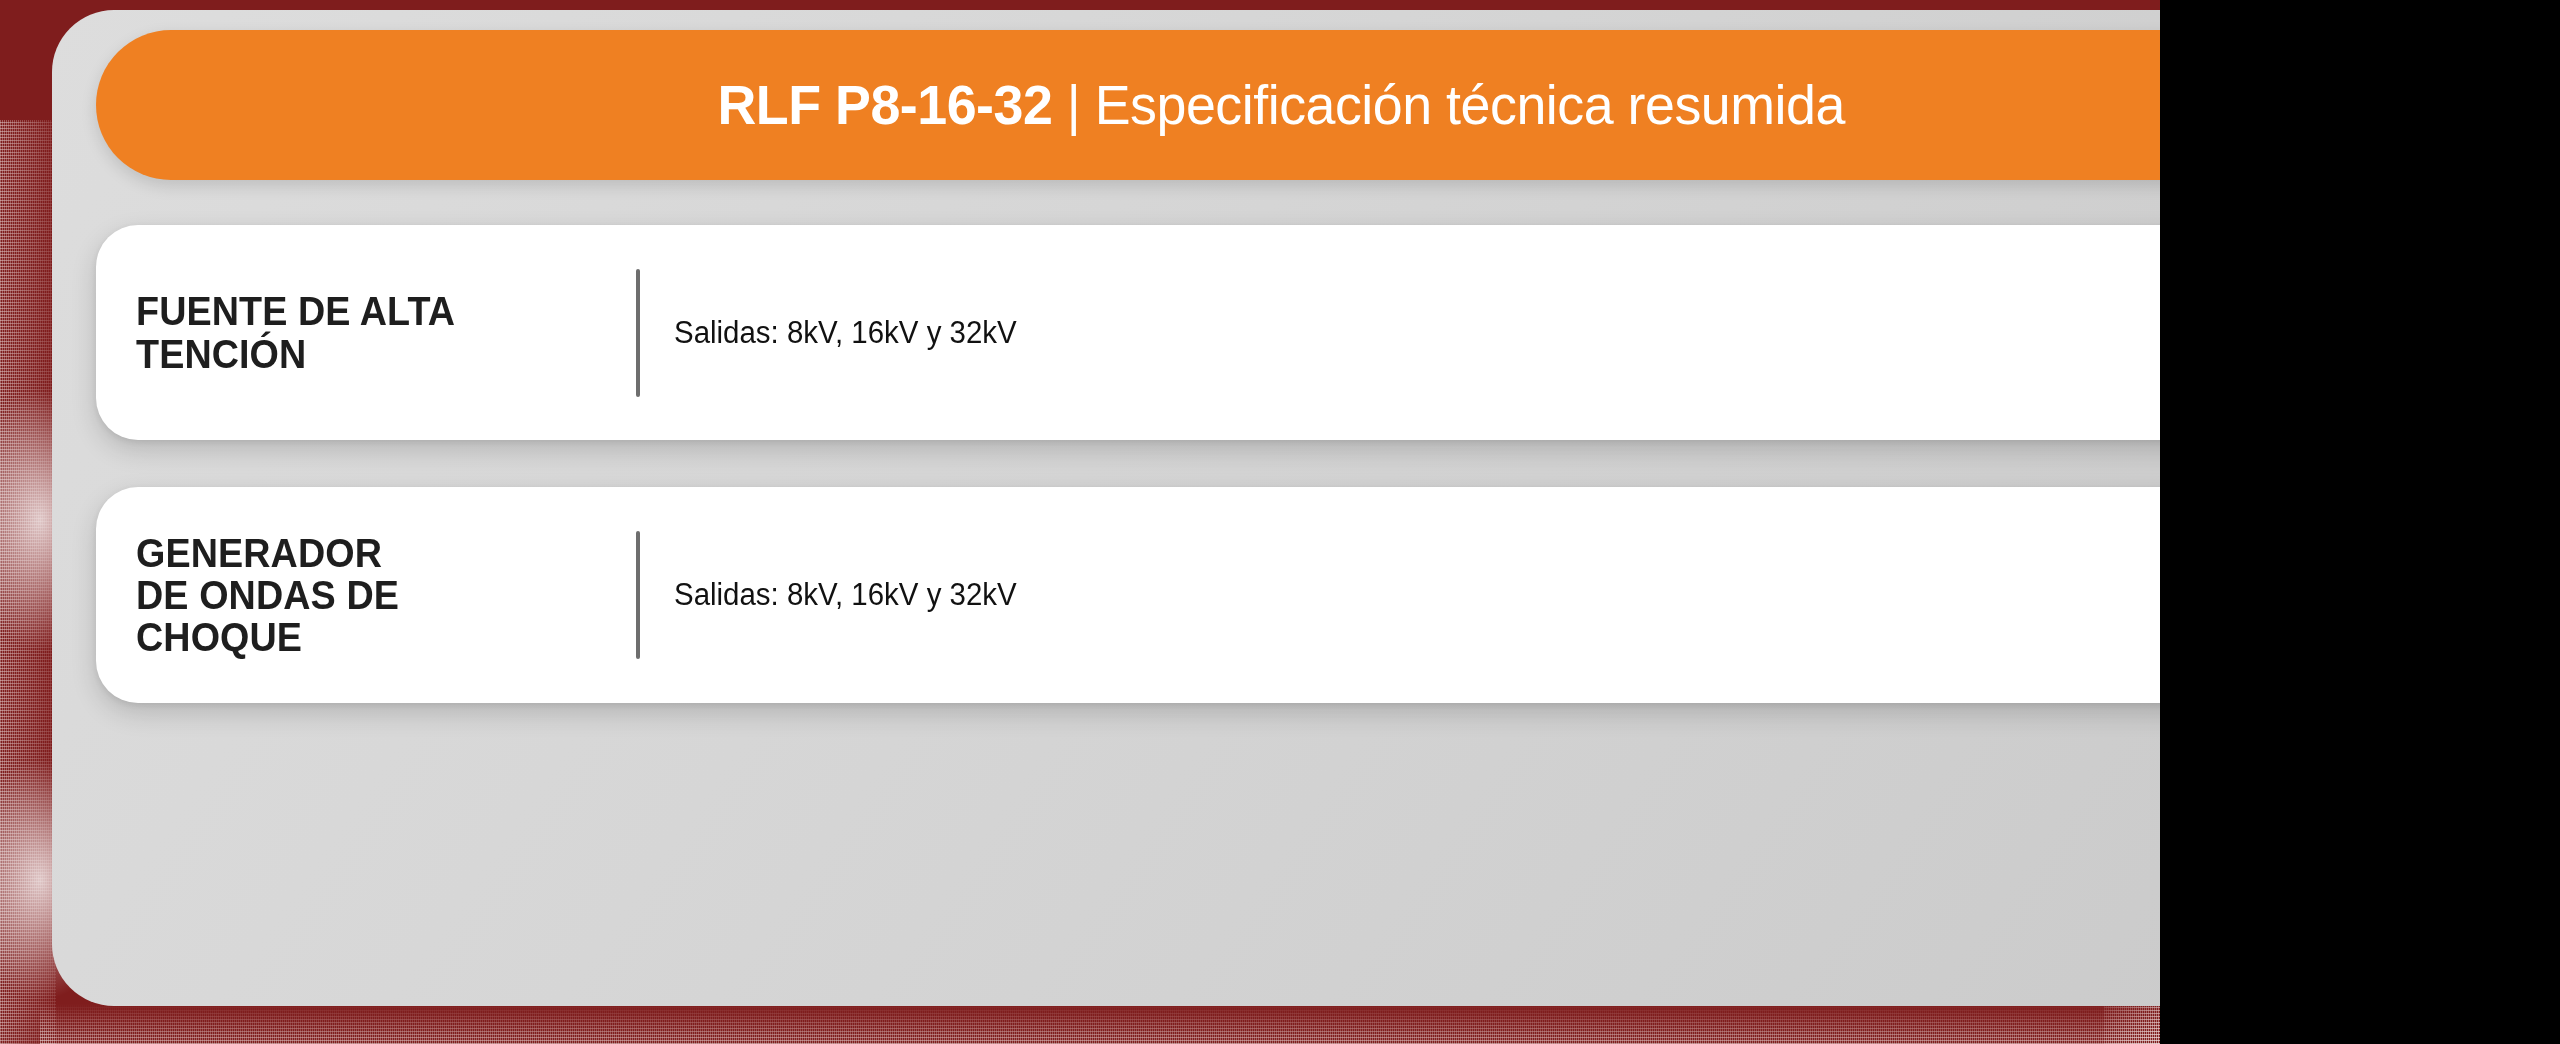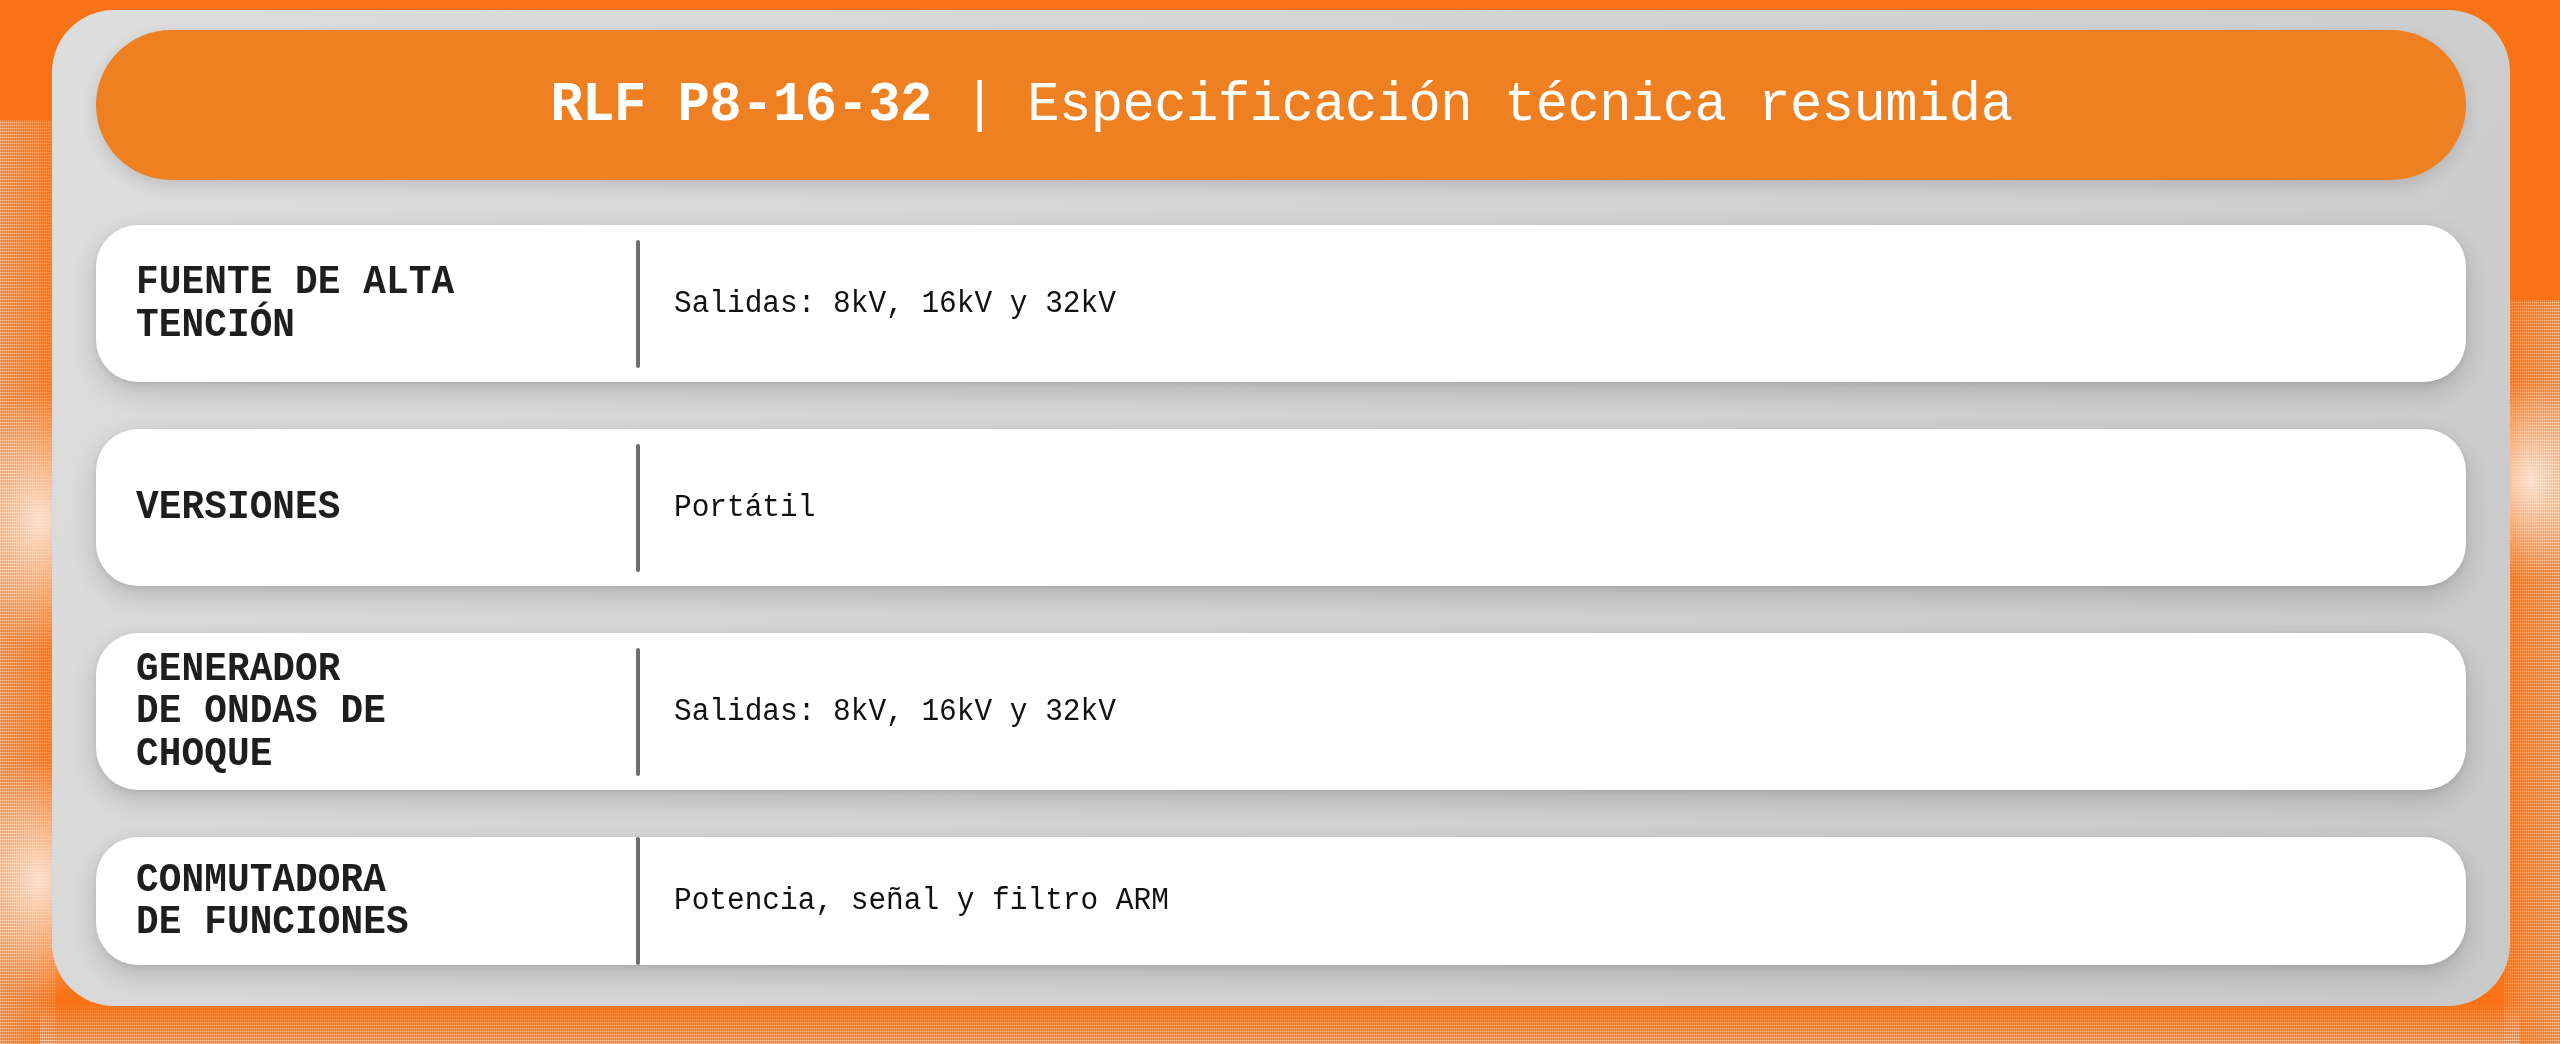--- a/index.html
+++ b/index.html
@@ -11,25 +11,24 @@
     width: 2560px;
     height: 1044px;
     overflow: hidden;
     font-family: "Liberation Sans", sans-serif;
     -webkit-font-smoothing: antialiased;
   }
 
   
   #canvas {
     position: relative;
-    width: 2560px;
+    width: 2160px;
     height: 1044px;
-    background: #f97316;
+    background: #7f1d1d;
     overflow: hidden;
-    font-family: Liberation Mono, monospace;
   }
 
   
   .noise {
     position: absolute;
     pointer-events: none;
     opacity: .85;
     background-image:
       repeating-linear-gradient(0deg,
         rgba(255,255,255,.55) 0px, rgba(255,255,255,.55) 1px,
@@ -181,38 +180,27 @@
 
     <div id="grid">
 
       <div class="card">
         <div class="card-label">FUENTE DE ALTA
 TENCIÓN</div>
         <div class="card-divider"></div>
         <div class="card-value">Salidas: 8kV, 16kV y 32kV</div>
       </div>
 
-      <div class="card">
-        <div class="card-label">VERSIONES</div>
-        <div class="card-divider"></div>
-        <div class="card-value">Portátil</div>
-      </div>
 
       <div class="card">
         <div class="card-label">GENERADOR
 DE ONDAS DE
 CHOQUE</div>
         <div class="card-divider"></div>
         <div class="card-value">Salidas: 8kV, 16kV y 32kV</div>
       </div>
 
 
-      <div class="card">
-        <div class="card-label">CONMUTADORA
-DE FUNCIONES</div>
-        <div class="card-divider"></div>
-        <div class="card-value">Potencia, señal y filtro ARM</div>
-      </div>
 
 
     </div>
   </div>
 </div>
 
 </body></html>

